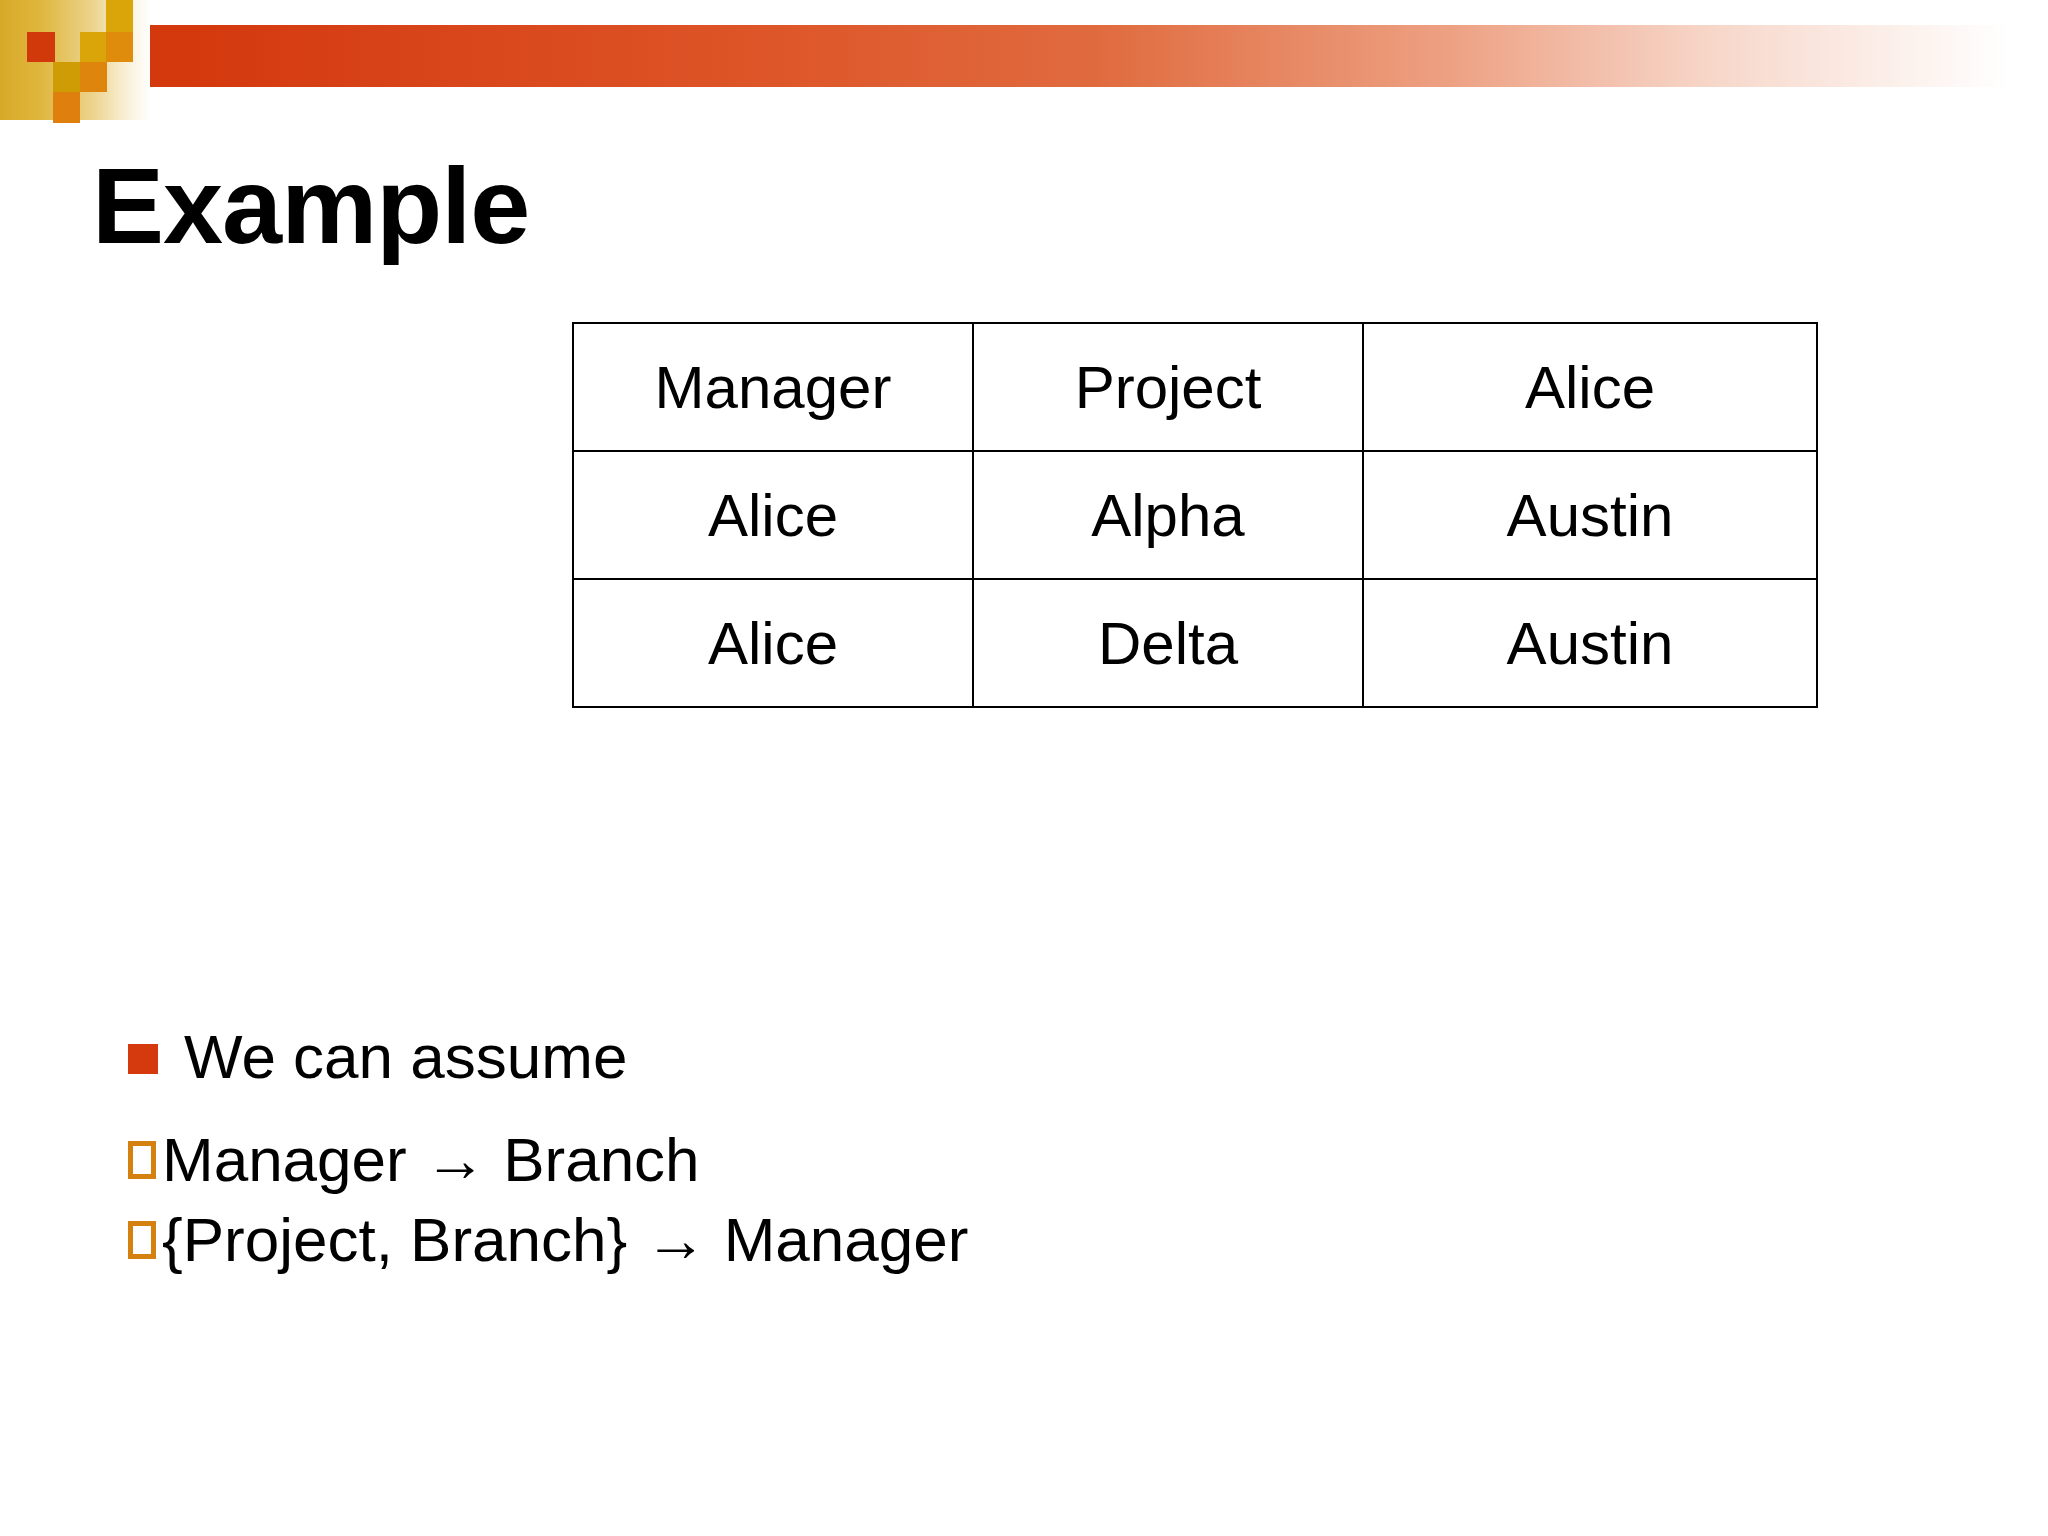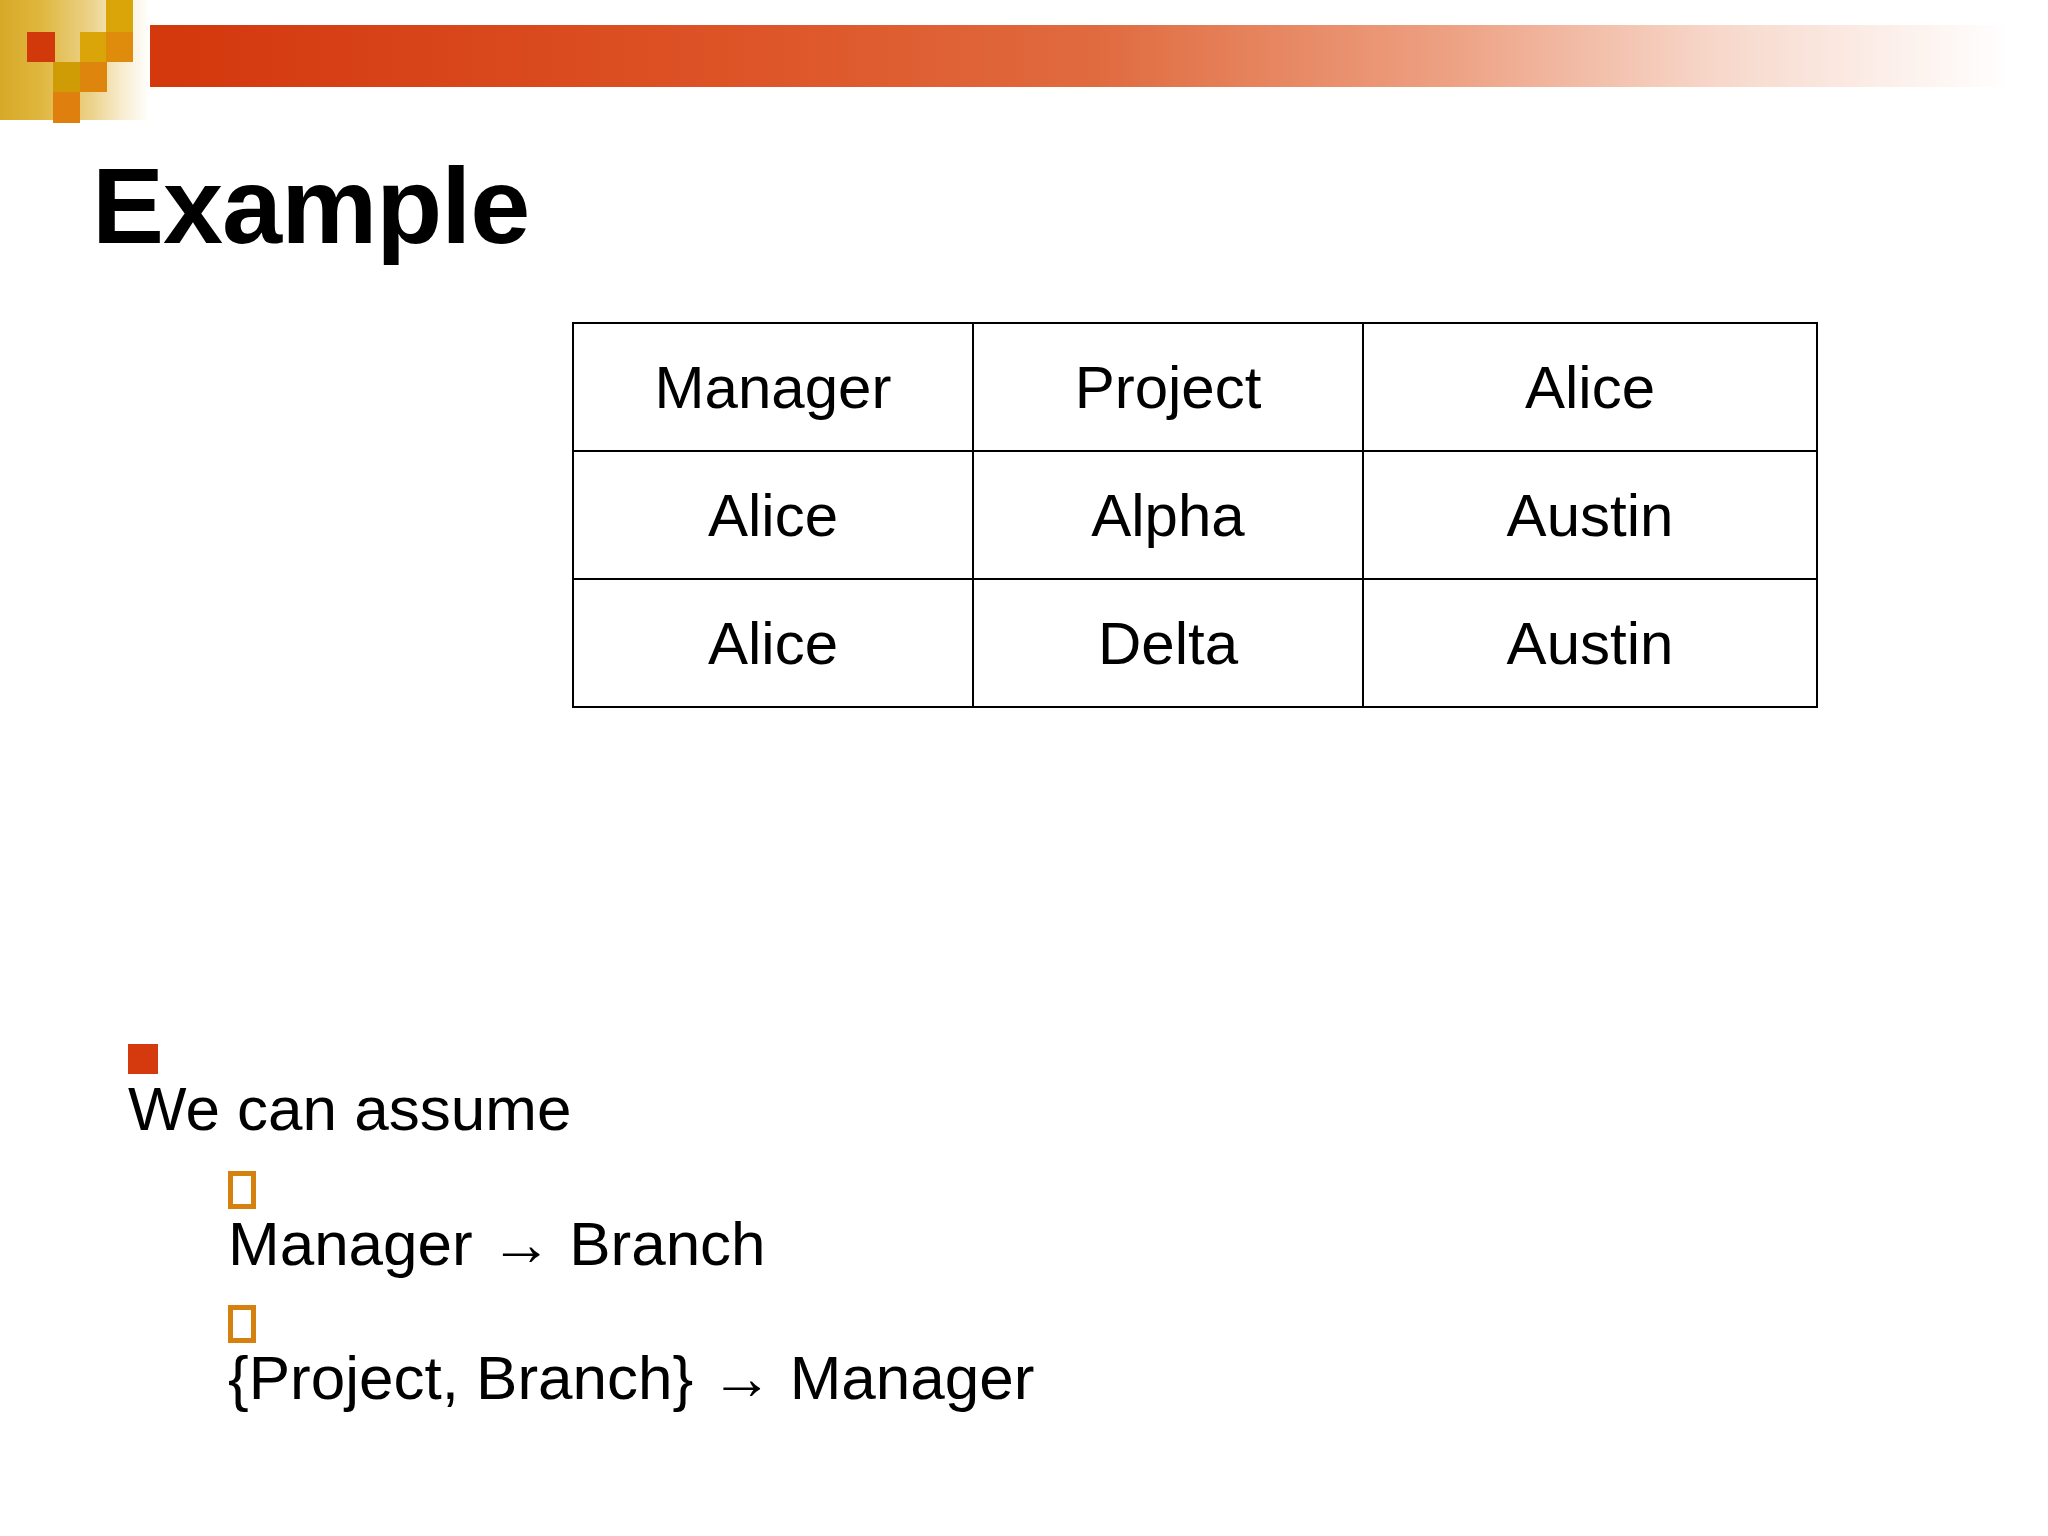--- a/index.html
+++ b/index.html
@@ -110,27 +110,24 @@
     left: 128px;
     top: 1022px;
     width: 1700px;
   }
   .bullet-row {
     display: flex;
     align-items: flex-start;
     white-space: nowrap;
   }
   .bullet-l1 {
-    margin-bottom: 12px;
-    flex-direction: column;
+    margin-bottom: 34px;
   }
   .bullet-l2 {
-    margin-left: 100px;
     margin-bottom: 10px;
-    flex-direction: column;
   }
   .marker-filled {
     width: 30px;
     height: 30px;
     background: #d53a0e;
     flex: 0 0 auto;
     margin-top: 22px;
     margin-right: 26px;
   }
   .marker-hollow {

